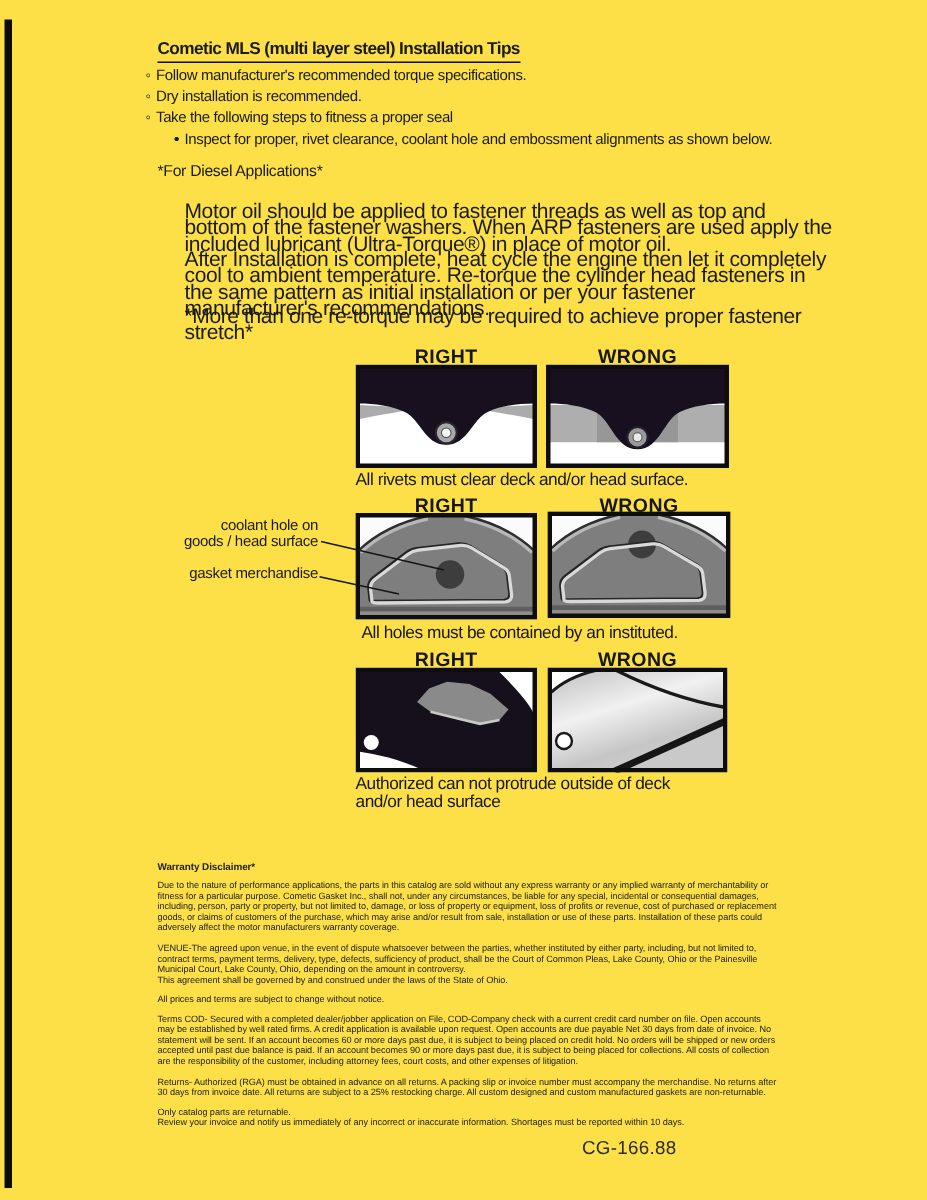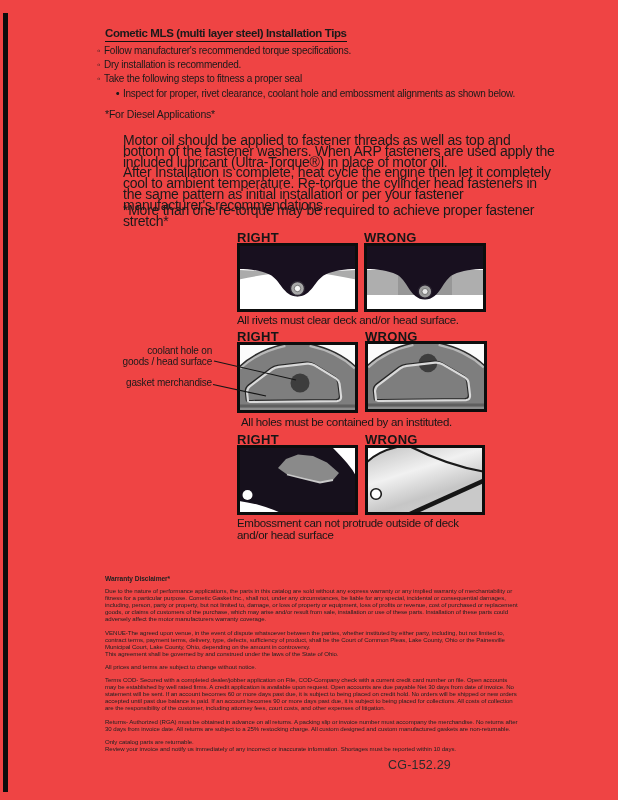--- a/index.html
+++ b/index.html
@@ -1,38 +1,38 @@
 <!DOCTYPE html>
 <html><head>
 <meta charset="utf-8">
 <style>
   * { margin:0; padding:0; box-sizing:border-box; }
   html,body { background:#ffffff; }
   .page {
-    position:relative; width:618px; height:800px; background:#ef4444;
+    position:relative; width:618px; height:800px; background:#fde047;
     font-family:"Liberation Sans", sans-serif; color:#1a1a1a; overflow:hidden;
   }
   .scan-edge { position:absolute; left:3px; top:13px; width:5px; height:779px; background:#0c0c0c; }
 
   .doc-title {
     position:absolute; left:105px; top:27px; font-size:11.5px; font-weight:bold;
     letter-spacing:-0.4px; border-bottom:1.6px solid #111; padding-bottom:2px; display:inline-block;
   }
 
   .tips { position:absolute; left:97px; top:44px; width:430px; font-size:10px; letter-spacing:-0.25px; }
   .tips .row { position:relative; padding-left:7px; line-height:14.2px; }
   .tips .row .mk { position:absolute; left:0; top:0; font-size:10px; }
   .tips .row.sub { padding-left:26px; }
   .tips .row.sub .mk { left:19px; }
 
   .diesel-heading { position:absolute; left:105px; top:108px; font-size:10.5px; font-weight:normal; letter-spacing:-0.2px; }
   .para { position:absolute; left:105px; width:432px; font-size:14px; line-height:10.9px; letter-spacing:-0.25px;margin-left:18px; }
   .p1 { top:135px; } .p2 { top:167px; } .p3 { top:205px; }
 
-  .dlabel { position:absolute; font-size:13px; font-weight:bold; letter-spacing:0.3px; color:#161616; }
+  .dlabel { position:absolute; font-size:13px; font-weight:bold; letter-spacing:0.3px; text-align:center; color:#161616; }
   .dbox { position:absolute; }
   .dbox svg { display:block; }
   .caption { position:absolute; font-size:11.5px; letter-spacing:-0.3px; color:#161616; }
   .caption.two { line-height:12.2px; }
 
   .callouts { position:absolute; left:100px; width:112px; text-align:right; font-size:10px; line-height:10.6px; letter-spacing:-0.2px; }
   .co1 { top:346px; } .co2 { top:378px; }
 
   .leader-overlay { position:absolute; left:0; top:0; pointer-events:none; }
 
@@ -186,36 +186,36 @@
       <path d="M46,2 C72,15 98,23 118,26.5" stroke="#1a1a1a" stroke-width="2.2" fill="none"></path>
       <path d="M45,69 C72,57 96,46 118,36" stroke="#161616" stroke-width="4.6" fill="none"></path>
       <path d="M2,2 H32 Q13,6.5 2,17 Z" fill="#ffffff"></path>
       <path d="M32,2 Q13,6.5 2,17" stroke="#1a1a1a" stroke-width="2" fill="none"></path>
       <circle cx="11" cy="49" r="5.3" fill="#ffffff" stroke="#1a1a1a" stroke-width="1.6"></circle>
       <rect x="1.5" y="1.5" width="117" height="67" fill="none" stroke="#0d0d0d" stroke-width="3"></rect>
     </svg>
   </div>
 
   <div class="caption two" style="left:237px; top:517px;">
-    <div>Embossment can not protrude outside of deck</div>
+    <div>Authorized can not protrude outside of deck</div>
     <div>and/or head surface</div>
   </div>
 
   <svg class="leader-overlay" width="618" height="800">
     <line x1="214" y1="361" x2="296" y2="380" stroke="#151515" stroke-width="1.1"></line>
     <line x1="213" y1="384.5" x2="266" y2="396" stroke="#151515" stroke-width="1.1"></line>
   </svg>
 
   <div class="disclaimer">
     <div class="dh">Warranty Disclaimer*</div>
     <p>Due to the nature of performance applications, the parts in this catalog are sold without any express warranty or any implied warranty of merchantability or fitness for a particular purpose.  Cometic Gasket Inc., shall not, under any circumstances, be liable for any special, incidental or consequential damages, including, person, party or property, but not limited to, damage, or loss of property or equipment, loss of profits or revenue, cost of purchased or replacement goods, or claims of customers of the purchase, which may arise and/or result from sale, installation or use of these parts.  Installation of these parts could adversely affect the motor manufacturers warranty coverage.</p>
     <p class="joined">VENUE-The agreed upon venue, in the event of dispute whatsoever between the parties, whether instituted by either party, including, but not limited to, contract terms, payment terms, delivery, type, defects, sufficiency of product, shall be the Court of Common Pleas, Lake County, Ohio or the Painesville Municipal Court, Lake County, Ohio, depending on the amount in controversy.</p>
     <p>This agreement shall be governed by and construed under the laws of the State of Ohio.</p>
     <p>All prices and terms are subject to change without notice.</p>
     <p>Terms COD- Secured with a completed dealer/jobber application on File, COD-Company check with a current credit card number on file.  Open accounts may be established by well rated firms.  A credit application is available upon request.  Open accounts are due payable Net 30 days from date of invoice.  No statement will be sent.  If an account becomes 60 or more days past due, it is subject to being placed on credit hold.  No orders will be shipped or new orders accepted until past due balance is paid.  If an account becomes 90 or more days past due, it is subject to being placed for collections.  All costs of collection are the responsibility of the customer, including attorney fees, court costs, and other expenses of litigation.</p>
     <p>Returns- Authorized (RGA) must be obtained in advance on all returns.  A packing slip or invoice number must accompany the merchandise.  No returns after 30 days from invoice date.  All returns are subject to a 25% restocking charge.  All custom designed and custom manufactured gaskets are non-returnable.</p>
     <p class="joined">Only catalog parts are returnable.</p>
     <p>Review your invoice and notify us immediately of any incorrect or inaccurate information.  Shortages must be reported within 10 days.</p>
   </div>
 
-  <div class="page-code">CG-152.29</div>
+  <div class="page-code">CG-166.88</div>
 
 </div>
 
 </body></html>

